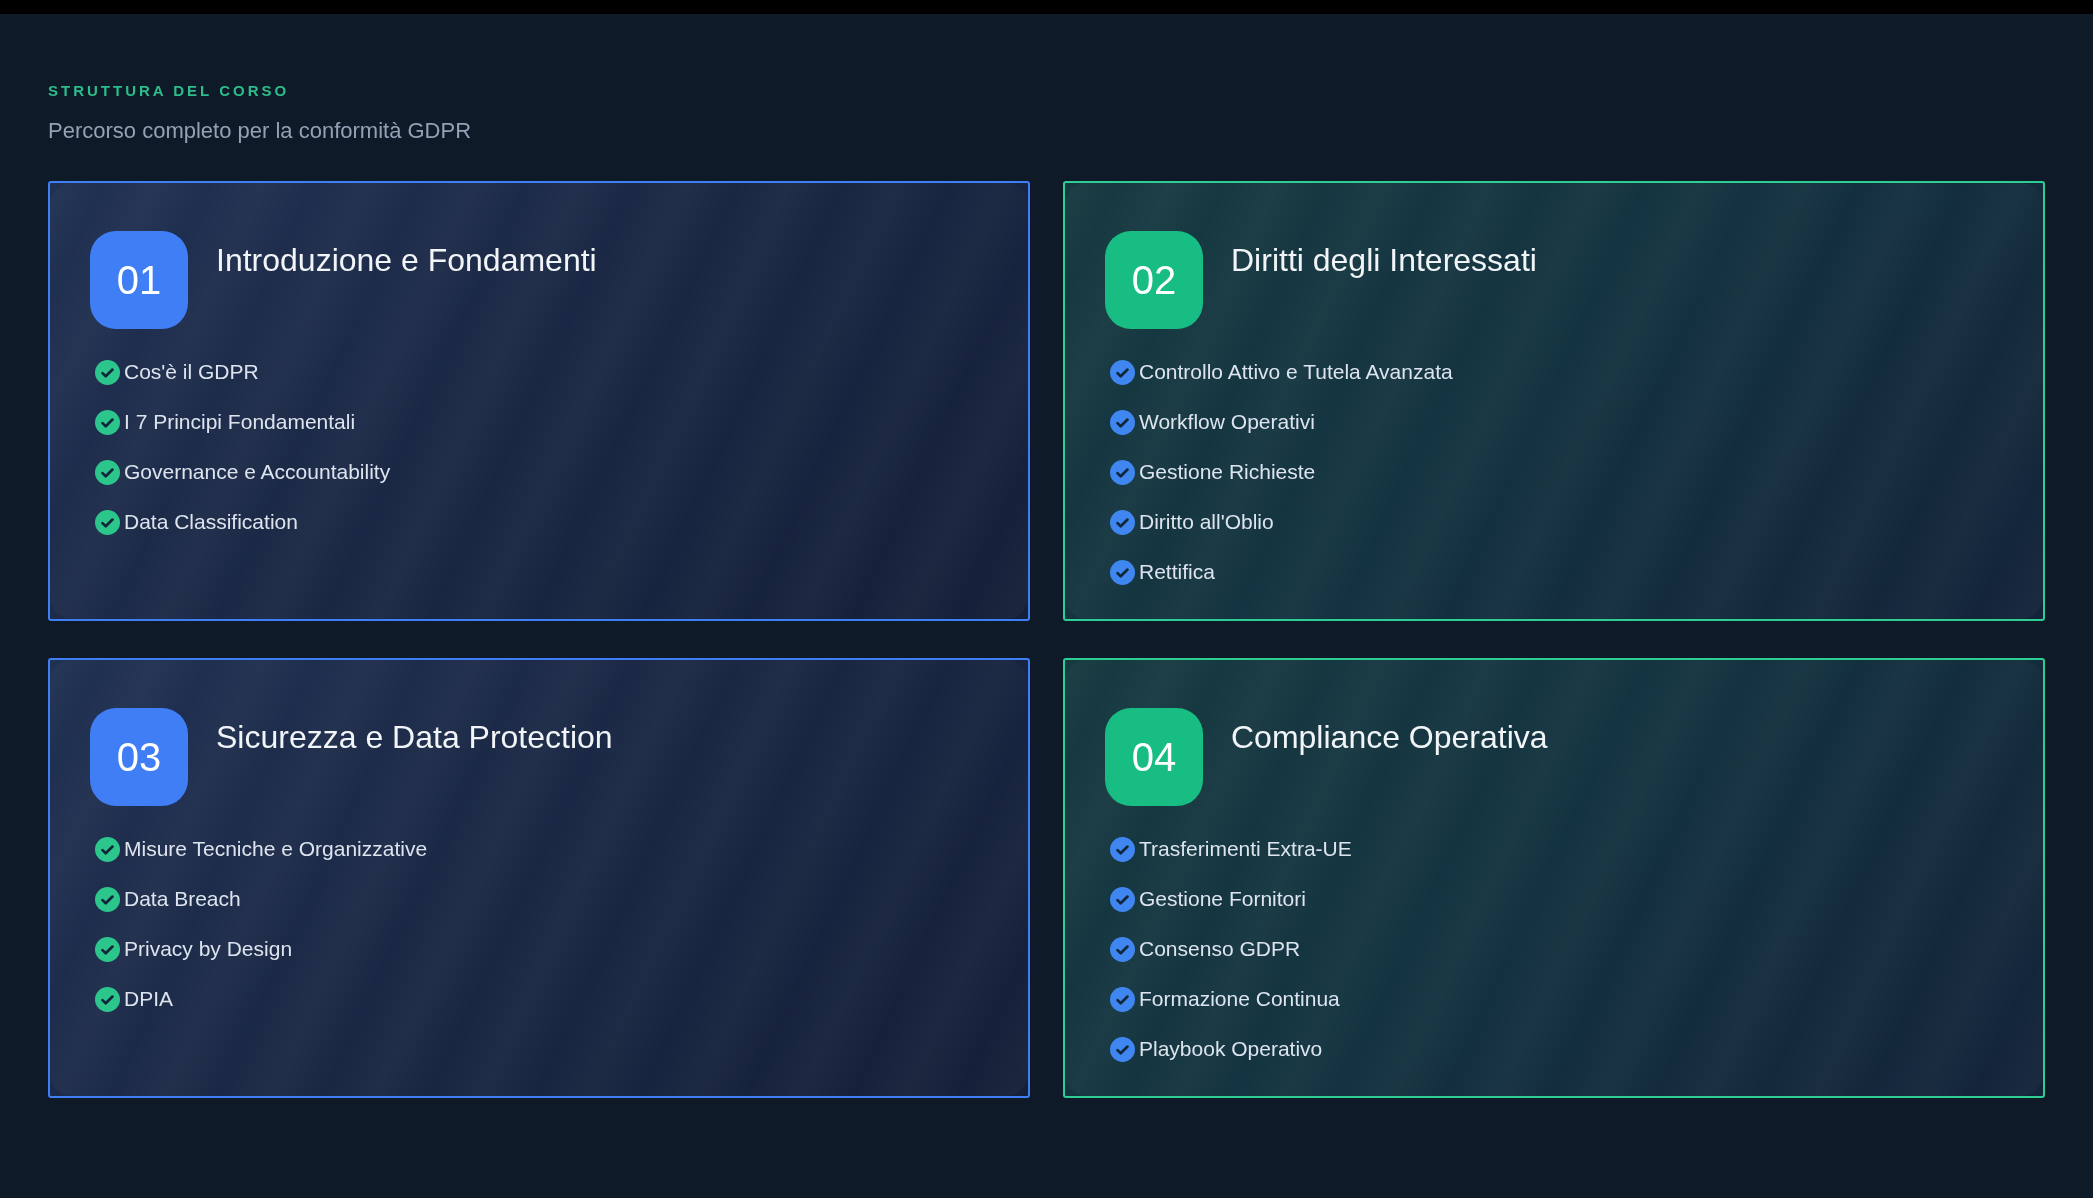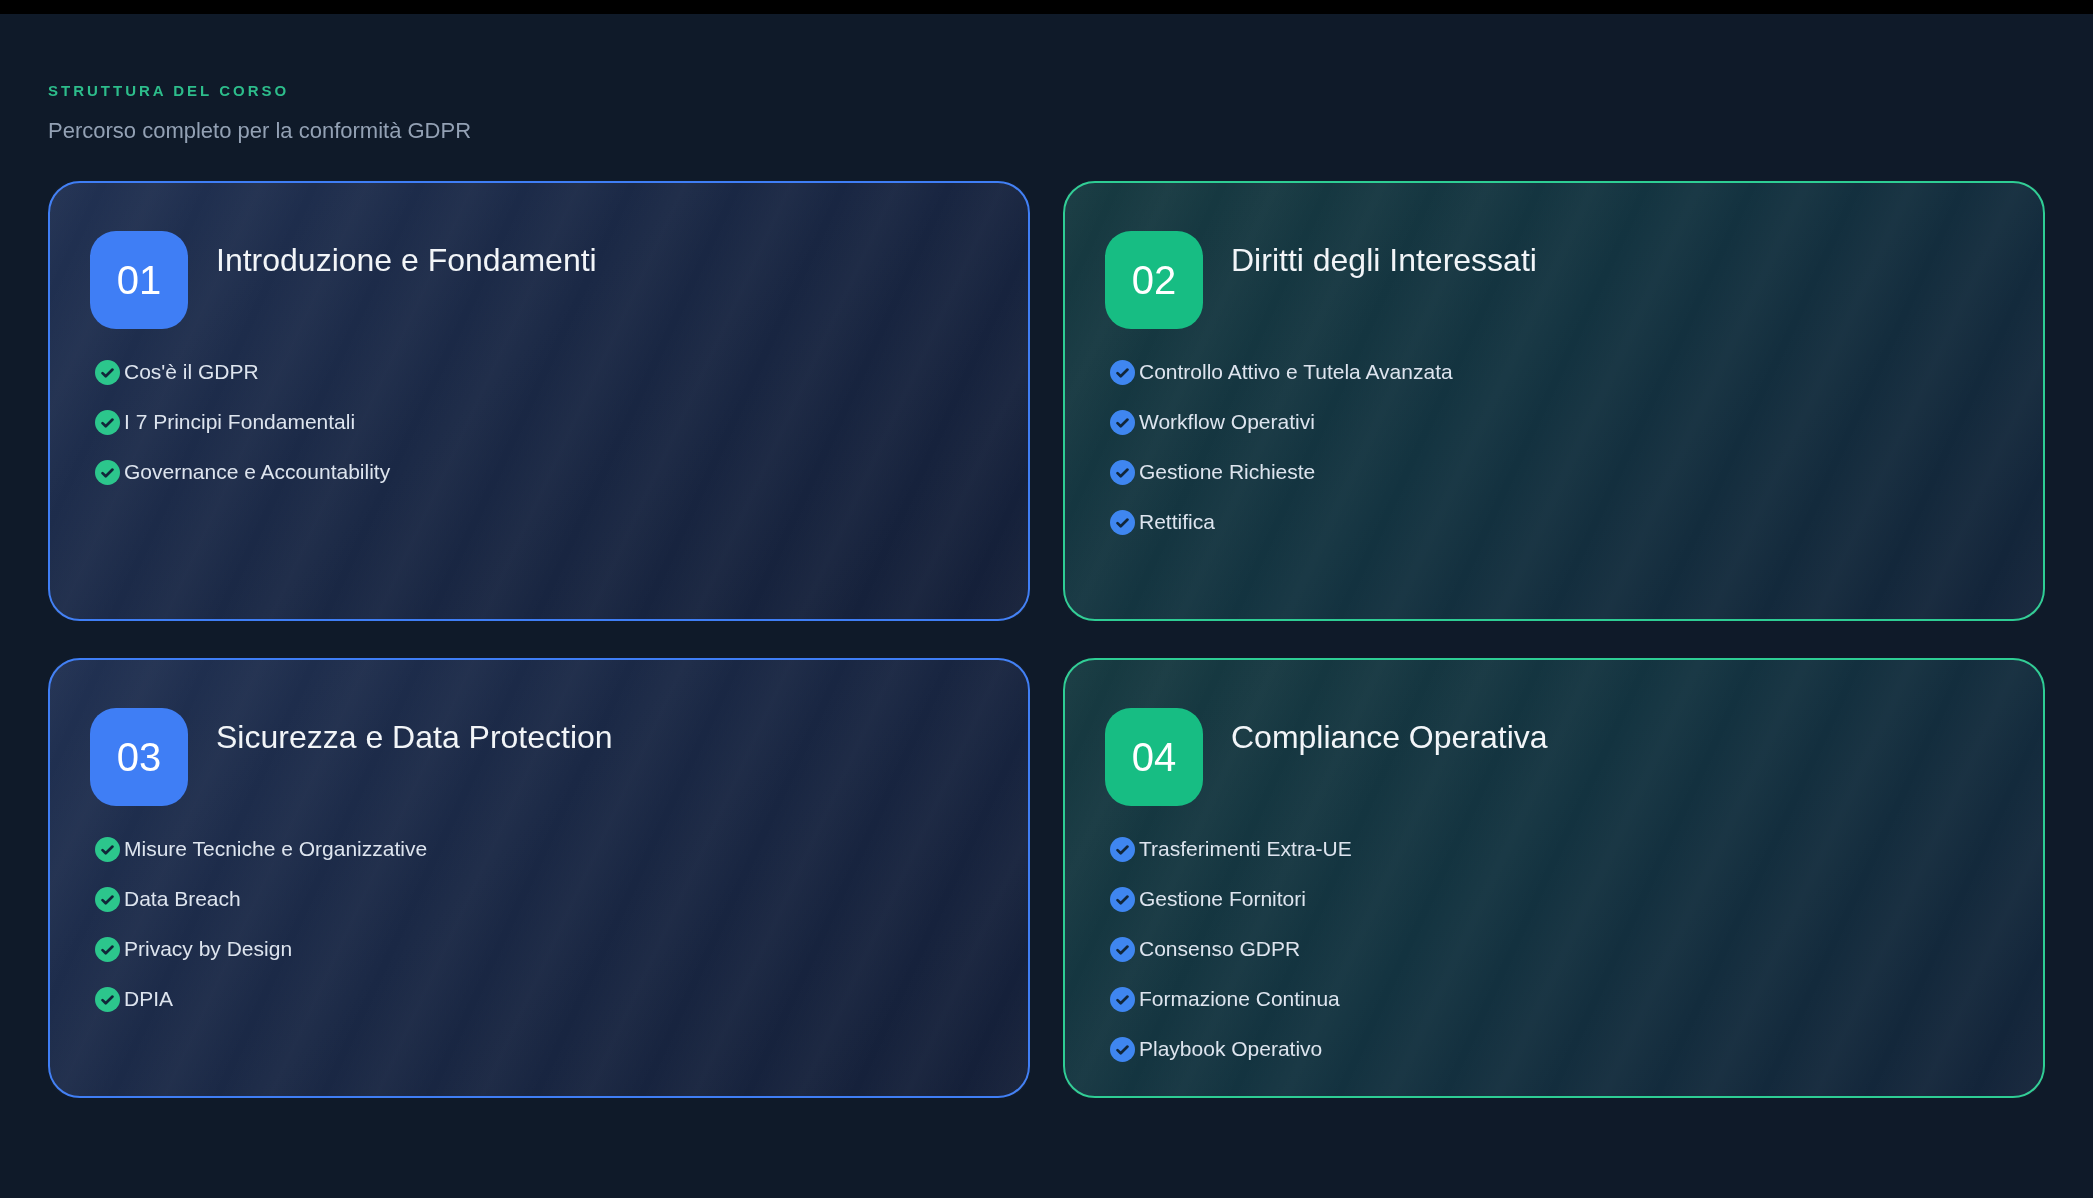--- a/index.html
+++ b/index.html
@@ -36,21 +36,21 @@
   .grid {
     display: grid;
     grid-template-columns: 1fr 1fr;
     column-gap: 33px;
     row-gap: 37px;
   }
   .card {
     position: relative;
     height: 440px;
     box-sizing: border-box;
-    border-radius: 32px;
+    border-radius: 3px;
     padding: 48px 40px 40px;
   }
   .card::before {
     content: "";
     position: absolute; inset: 0;
     border-radius: 22px;
     background: repeating-linear-gradient(115deg,
       rgba(255,255,255,0.03) 0px,
       rgba(255,255,255,0.00) 48px,
       rgba(255,255,255,0.03) 96px);
@@ -156,20 +156,29 @@
   <li class="item">
     <span class="check">
       <svg viewBox="0 0 24 24" aria-hidden="true">
         <circle cx="12" cy="12" r="12"></circle>
         <path d="M7.2 12.6 L10.3 15.6 L16.8 9.2"></path>
       </svg>
     </span>
     <span class="item-label">Governance e Accountability</span>
   </li>
 
+  <li class="item">
+    <span class="check">
+      <svg viewBox="0 0 24 24" aria-hidden="true">
+        <circle cx="12" cy="12" r="12"></circle>
+        <path d="M7.2 12.6 L10.3 15.6 L16.8 9.2"></path>
+      </svg>
+    </span>
+    <span class="item-label">Data Classification</span>
+  </li>
 
 </ul>
   </section>
 
   <section class="card green">
     <header class="card-head">
       <div class="badge">02</div>
       <h2 class="card-title">Diritti degli Interessati</h2>
     </header>
     <ul class="items">
@@ -196,20 +205,29 @@
   <li class="item">
     <span class="check">
       <svg viewBox="0 0 24 24" aria-hidden="true">
         <circle cx="12" cy="12" r="12"></circle>
         <path d="M7.2 12.6 L10.3 15.6 L16.8 9.2"></path>
       </svg>
     </span>
     <span class="item-label">Gestione Richieste</span>
   </li>
 
+  <li class="item">
+    <span class="check">
+      <svg viewBox="0 0 24 24" aria-hidden="true">
+        <circle cx="12" cy="12" r="12"></circle>
+        <path d="M7.2 12.6 L10.3 15.6 L16.8 9.2"></path>
+      </svg>
+    </span>
+    <span class="item-label">Diritto all'Oblio</span>
+  </li>
 
   <li class="item">
     <span class="check">
       <svg viewBox="0 0 24 24" aria-hidden="true">
         <circle cx="12" cy="12" r="12"></circle>
         <path d="M7.2 12.6 L10.3 15.6 L16.8 9.2"></path>
       </svg>
     </span>
     <span class="item-label">Rettifica</span>
   </li>

